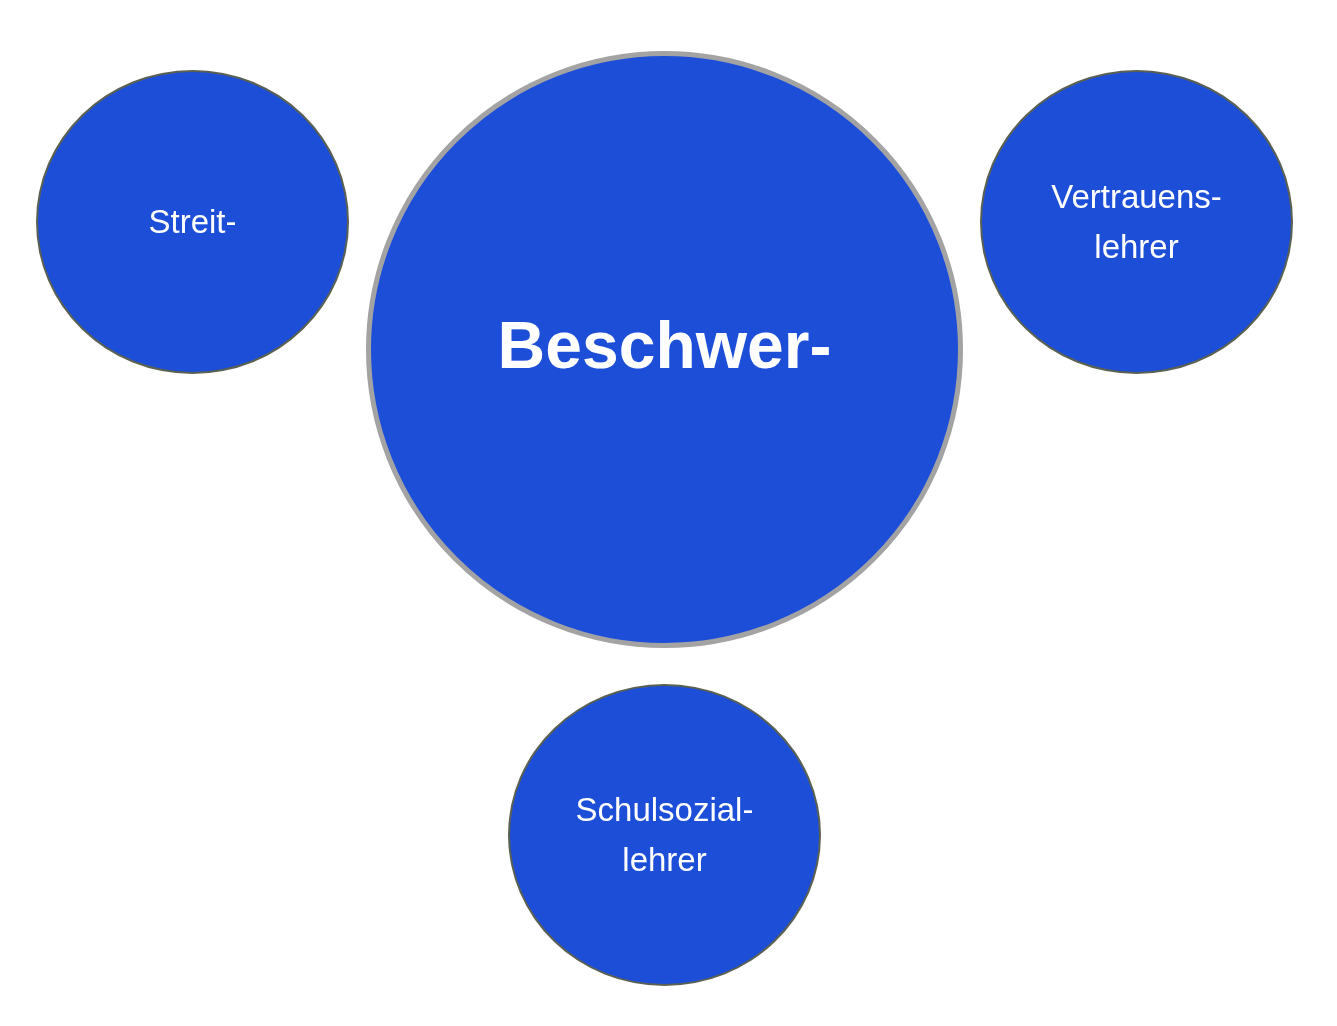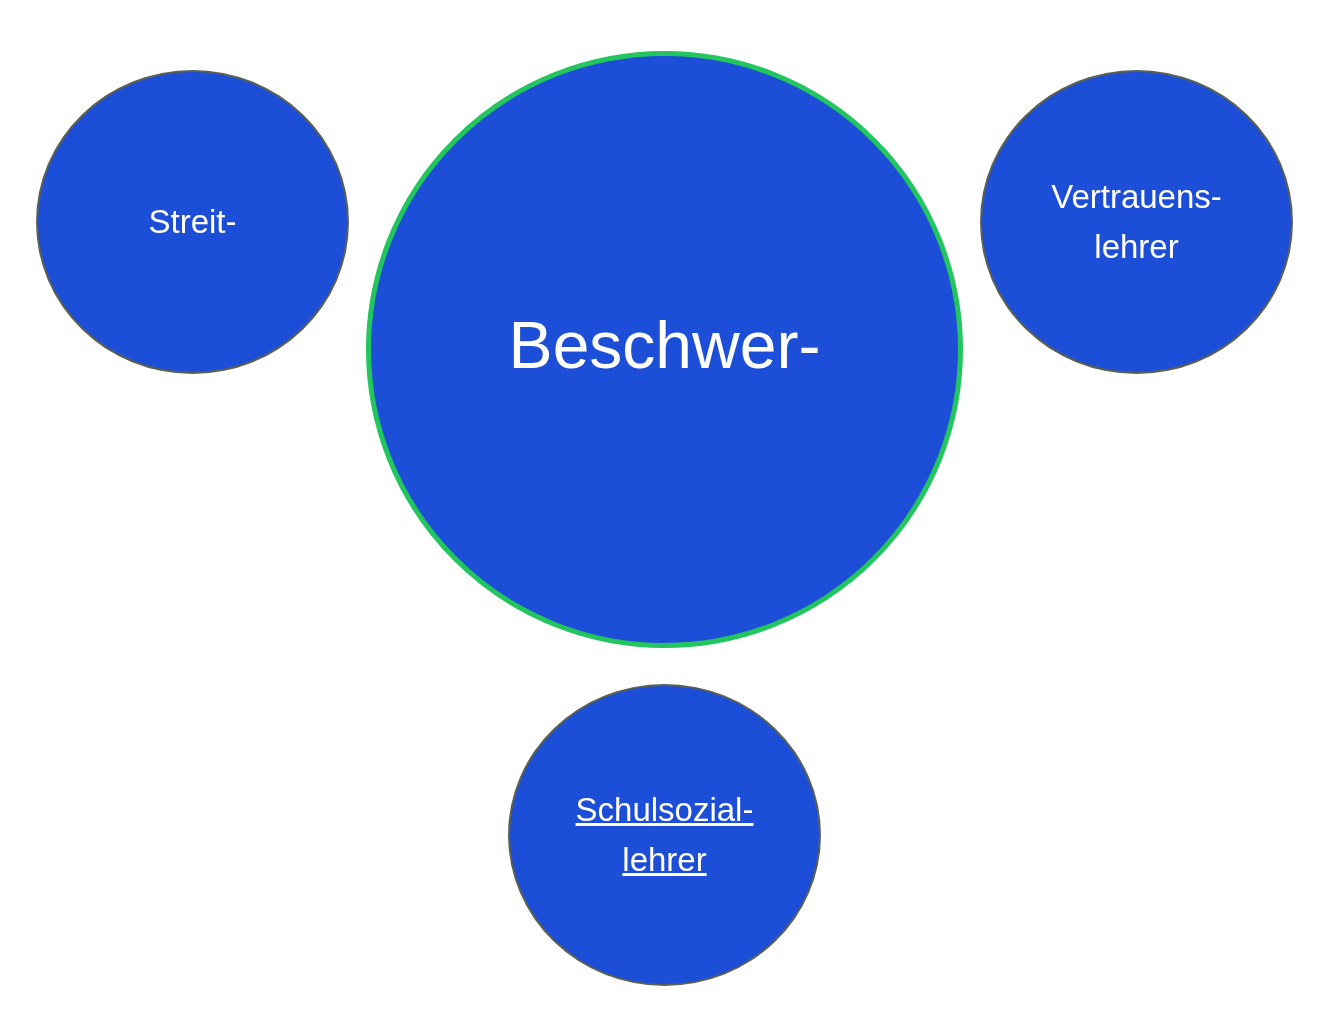--- a/index.html
+++ b/index.html
@@ -3,37 +3,37 @@
   <meta charset="utf-8">
   <style>
     html, body { margin: 0; padding: 0; background: #ffffff; }
     body { width: 1337px; height: 1026px; position: relative; overflow: hidden;
            font-family: "Liberation Sans", "DejaVu Sans", sans-serif; }
     .circle { position: absolute; border-radius: 50%; background: #1d4ed8;
               display: flex; flex-direction: column; align-items: center; justify-content: center;
               color: #ffffff; text-align: center; box-sizing: border-box; }
     .small { border: 2px solid #5a6152; }
     .small span { font-size: 33px; line-height: 50px; display: block; }
-    .main { border: 5px solid #22c55e; }
+    .main { border: 5px solid #a3a3a3; font-weight: bold; }
     .main span { font-size: 66px; line-height: 92px; display: block; }
   </style>
 </head>
 <body>
 
 <div class="circle main" style="left:366px; top:51px; width:597px; height:597px;">
   <div style="margin-top:-10px;">
     <span>Beschwer-</span>
   </div>
 </div>
 
 <div class="circle small" style="left:36px; top:70px; width:313px; height:304px;">
   <span>Streit-</span>
 </div>
 
 <div class="circle small" style="left:980px; top:70px; width:313px; height:304px;">
   <span>Vertrauens-</span>
   <span>lehrer</span>
 </div>
 
-<div class="circle small" style="left:508px; top:684px; width:313px; height:302px;text-decoration:underline;">
+<div class="circle small" style="left:508px; top:684px; width:313px; height:302px;">
   <span>Schulsozial-</span>
   <span>lehrer</span>
 </div>
 
 </body></html>

